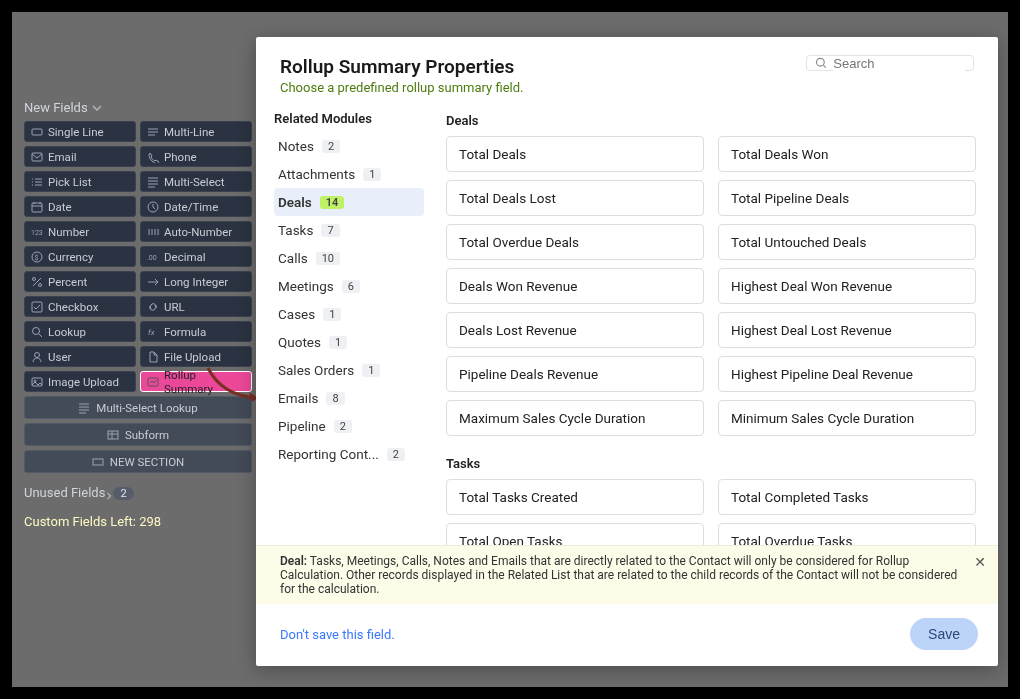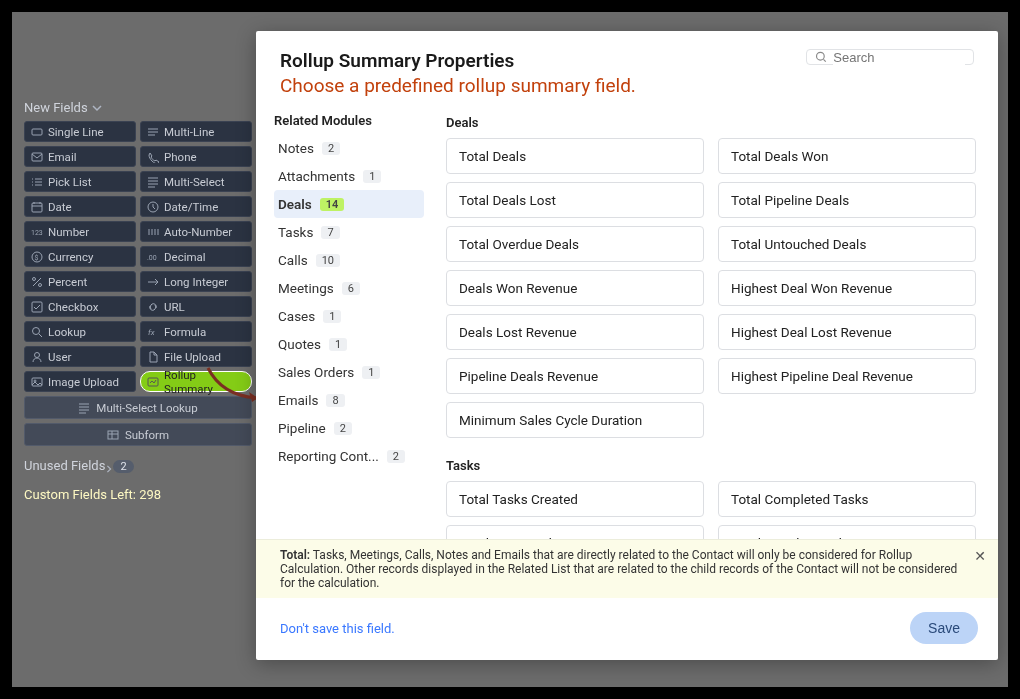--- a/index.html
+++ b/index.html
@@ -7,37 +7,37 @@
   body { background: #000; padding: 12px; }
   .frame { width: 996px; height: 675px; background: #6c6c6c; position: relative; overflow: hidden; }
 
   
   .sidebar { position: absolute; left: 12px; top: 88px; width: 228px; }
   .sb-title { color: #d0d4dc; font-size: 13px; margin-bottom: 6px; display: flex; align-items: center; gap: 4px; }
   .sb-title svg { width: 10px; height: 10px; }
   .field-grid { display: grid; grid-template-columns: 1fr 1fr; gap: 4px; }
   .field-btn { background: #2b3342; color: #c8ccd4; border: 1px solid #3a4252; border-radius: 3px; height: 21px; display: flex; align-items: center; gap: 5px; padding: 0 6px; font-size: 11.5px; cursor: pointer; }
   .field-btn svg { width: 12px; height: 12px; flex-shrink: 0; stroke: #9aa3b2; }
-  .field-btn.hl { background: #84cc16; color: #222; border-color: #fff; border-radius: 10px; }
+  .field-btn.hl { background: #ec4899; color: #222; border-color: #fff; }
   .field-btn.hl svg { stroke: #555; }
   .wide-btn { background: #434a58; color: #c8ccd4; border: 1px solid #525a6a; border-radius: 3px; height: 23px; display: flex; align-items: center; justify-content: center; gap: 6px; font-size: 11.5px; cursor: pointer; }
   .wide-btn svg { width: 12px; height: 12px; stroke: #9aa3b2; }
   .wide-stack { display: flex; flex-direction: column; gap: 4px; margin-top: 4px; }
   .unused { color: #d0d4dc; font-size: 13px; margin-top: 12px; display: flex; align-items: flex-end; }
   .unused .badge { background: #555d6c; border-radius: 9px; padding: 0 7px; font-size: 11px; color: #e0e4ec; }
   .cfl { color: #fef9c3; font-size: 13px; margin-top: 14px; }
 
   
   .arrow { position: absolute; left: 190px; top: 350px; width: 72px; height: 48px; pointer-events: none; }
 
   
-  .modal { position: absolute; left: 244px; top: 19px; width: 742px; height: 629px; background: #fff; border-radius: 2px; display: flex; flex-direction: column; box-shadow: 0 4px 20px rgba(0,0,0,0.3); }
+  .modal { position: absolute; left: 244px; top: 25px; width: 742px; height: 629px; background: #fff; border-radius: 2px; display: flex; flex-direction: column; box-shadow: 0 4px 20px rgba(0,0,0,0.3); }
   .mheader { padding: 18px 24px 12px; display: flex; justify-content: space-between; align-items: flex-start; }
   .mtitle { font-size: 19px; font-weight: 600; color: #1a1a1a; }
-  .msub { font-size: 19px; color: #c2410c; margin-top: 2px; }
+  .msub { font-size: 13px; color: #4d7c0f; margin-top: 2px; }
   .search { width: 168px; height: 16px; border: 1px solid #e1e3e6; border-radius: 4px; display: flex; align-items: center; padding: 0 8px; gap: 6px; }
   .search input { border: none; outline: none; font-size: 13px; width: 100%; color: #444; }
   .search svg { width: 14px; height: 14px; stroke: #888; }
 
   .mbody { display: flex; flex: 1; overflow: hidden; }
   .mleft { width: 168px; padding: 0 0 0 18px; overflow-y: auto; }
   .mleft-title { font-size: 13px; font-weight: 600; color: #222; padding: 4px 0 6px; }
   .mod-item { display: flex; align-items: center; gap: 8px; padding: 6px 8px 6px 4px; font-size: 13.5px; color: #333; border-radius: 4px; cursor: pointer; }
   .mod-item.selected { background: #e8effa; font-weight: 600; }
   .mod-badge { background: #eef0f3; border-radius: 3px; padding: 0 6px; font-size: 11px; color: #444; min-width: 18px; text-align: center; }
@@ -221,20 +221,26 @@
             <path d="M1 2h10M1 5h10M1 8h10M1 11h7"></path>
           </svg>
           <span>Multi-Select Lookup</span>
         </div>
         <div class="wide-btn">
           <svg viewBox="0 0 12 12" fill="none" stroke-width="1">
             <rect x="1" y="2" width="10" height="8" fill="none"></rect>
             <path d="M1 5h10M5 2v8"></path>
           </svg>
           <span>Subform</span>
+        </div>
+        <div class="wide-btn">
+          <svg viewBox="0 0 12 12" fill="none" stroke-width="1">
+            <rect x="1" y="3" width="10" height="6" fill="none"></rect>
+          </svg>
+          <span>NEW SECTION</span>
         </div>
       </div>
     <div class="unused">
       <span>Unused Fields</span>
       <svg width="8" height="8" viewBox="0 0 10 10">
           <path d="M3 1l4 4-4 4" fill="none" stroke="#aeb5c2" stroke-width="1.5"></path>
         </svg>
       <span class="badge">2</span>
     </div>
     <div class="cfl">Custom Fields Left: 298</div>
@@ -321,34 +327,35 @@
             <div class="opt">Total Deals Lost</div>
             <div class="opt">Total Pipeline Deals</div>
             <div class="opt">Total Overdue Deals</div>
             <div class="opt">Total Untouched Deals</div>
             <div class="opt">Deals Won Revenue</div>
             <div class="opt">Highest Deal Won Revenue</div>
             <div class="opt">Deals Lost Revenue</div>
             <div class="opt">Highest Deal Lost Revenue</div>
             <div class="opt">Pipeline Deals Revenue</div>
             <div class="opt">Highest Pipeline Deal Revenue</div>
+            <div class="opt">Maximum Sales Cycle Duration</div>
             <div class="opt">Minimum Sales Cycle Duration</div>
           </div>
           <div style="height: 14px;"></div>
           <div class="sec-title">Tasks</div>
           <div class="opt-grid">
             <div class="opt">Total Tasks Created</div>
             <div class="opt">Total Completed Tasks</div>
             <div class="opt">Total Open Tasks</div>
             <div class="opt">Total Overdue Tasks</div>
           </div>
         </div>
     </div>
     <div class="note">
-      <b>Total:</b><span> Tasks, Meetings, Calls, Notes and Emails that are directly related to the Contact will only be considered for Rollup Calculation. Other records displayed in the Related List that are related to the child records of the Contact will not be considered for the calculation.</span>
+      <b>Deal:</b><span> Tasks, Meetings, Calls, Notes and Emails that are directly related to the Contact will only be considered for Rollup Calculation. Other records displayed in the Related List that are related to the child records of the Contact will not be considered for the calculation.</span>
       <span class="note-x">✕</span>
     </div>
     <div class="mfooter">
       <span class="link">Don't save this field.</span>
       <button class="btn-save">Save</button>
     </div>
   </div>
 </div>
 
 </body></html>

